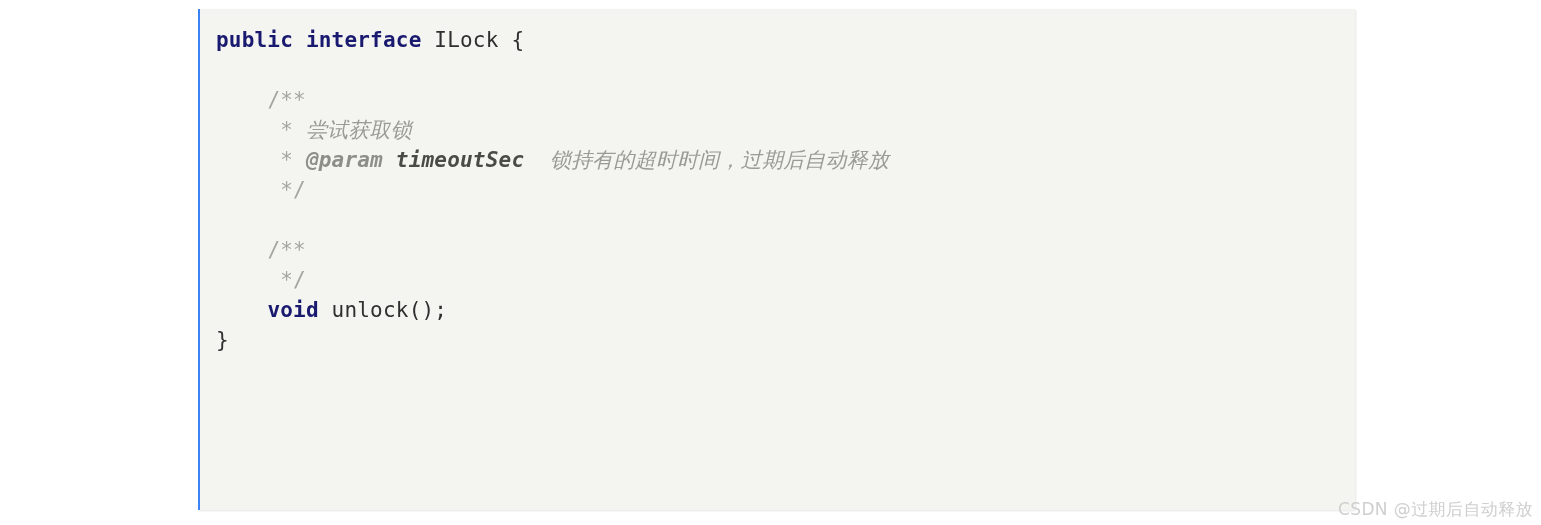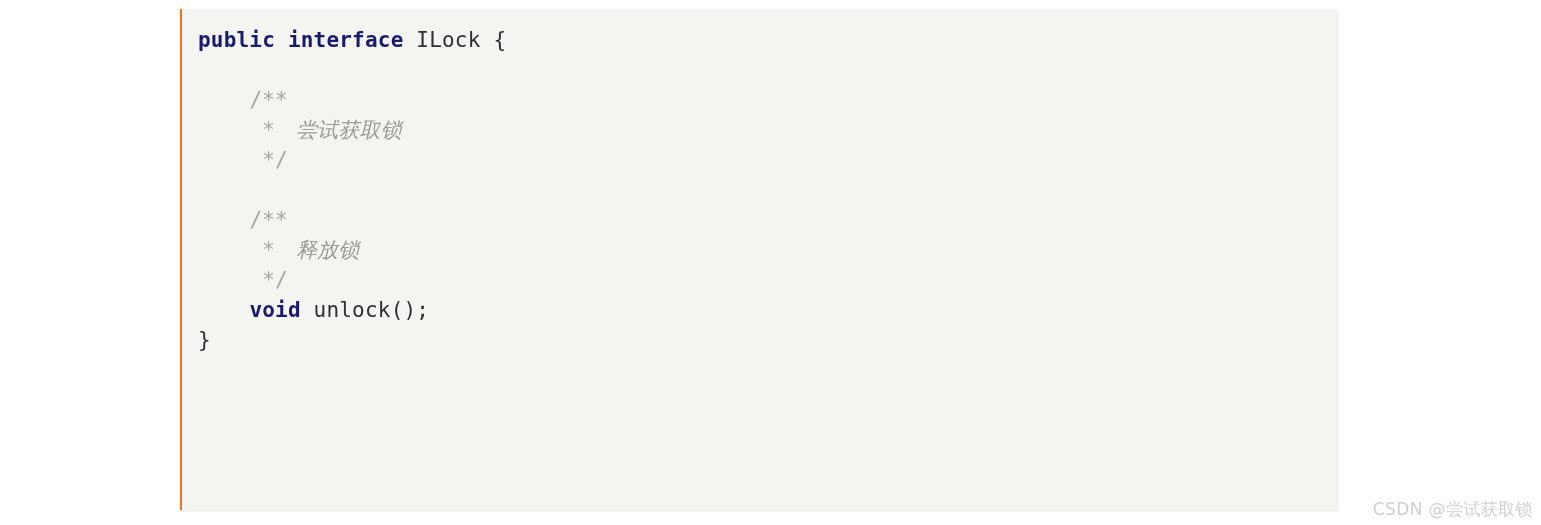--- a/index.html
+++ b/index.html
@@ -11,27 +11,27 @@
     width: 1541px;
     height: 525px;
     position: relative;
     overflow: hidden;
     font-family: "DejaVu Sans Mono", "Liberation Mono", monospace;
   }
 
   
   #code-block {
     position: absolute;
-    left: 180px;
+    left: 198px;
     top: 9px;
     width: 1157px;
     height: 501px;
     background: #f4f5f0;
     box-sizing: border-box;
-    border-left: 2px solid #f97316;
+    border-left: 2px solid #3b82f6;
     box-shadow: 1px 1px 2px rgba(0,0,0,0.10);
     overflow: hidden;
   }
 
   #code-listing {
     position: absolute;
     left: 16px;
     top: 16px;
     right: 0;
     margin: 0;
@@ -54,21 +54,20 @@
   .tok-keyword {
     color: #191970;
     font-weight: bold;
   }
   .tok-plain {
     color: #2f2f2f;
   }
   .tok-comment {
     color: #9b9b96;
     font-style: italic;
-    margin-left: 8px;
   }
   .tok-comment-tag {
     color: #8e8e89;
     font-style: italic;
     font-weight: bold;
   }
   .tok-comment-param {
     color: #4a4a47;
     font-style: italic;
     font-weight: bold;
@@ -91,23 +90,23 @@
 </style>
 </head>
 <body>
 
 <div id="code-block">
   <div id="code-listing">
       <div class="code-line"><span class="tok-keyword">public</span><span class="tok-plain"> </span><span class="tok-keyword">interface</span><span class="tok-plain"> ILock {</span></div>
       <div class="code-line blank">&nbsp;</div>
       <div class="code-line"><span>    </span><span class="tok-comment-punct">/**</span></div>
       <div class="code-line"><span>     </span><span class="tok-comment-punct">* </span><span class="tok-comment">尝试获取锁</span></div>
+      <div class="code-line"><span>     </span><span class="tok-comment-punct">* </span><span class="tok-comment-tag">@param</span><span class="tok-comment"> </span><span class="tok-comment-param">timeoutSec</span><span class="tok-comment">  锁持有的超时时间，过期后自动释放</span></div>
       <div class="code-line"><span>     </span><span class="tok-comment-punct">*/</span></div>
       <div class="code-line blank">&nbsp;</div>
       <div class="code-line"><span>    </span><span class="tok-comment-punct">/**</span></div>
-      <div class="code-line"><span>     </span><span class="tok-comment-punct">* </span><span class="tok-comment">释放锁</span></div>
       <div class="code-line"><span>     </span><span class="tok-comment-punct">*/</span></div>
       <div class="code-line"><span>    </span><span class="tok-keyword">void</span><span class="tok-plain"> unlock();</span></div>
       <div class="code-line"><span class="tok-plain">}</span></div>
     </div>
 </div>
 
-<div id="watermark">CSDN @尝试获取锁</div>
+<div id="watermark">CSDN @过期后自动释放</div>
 
 </body></html>

